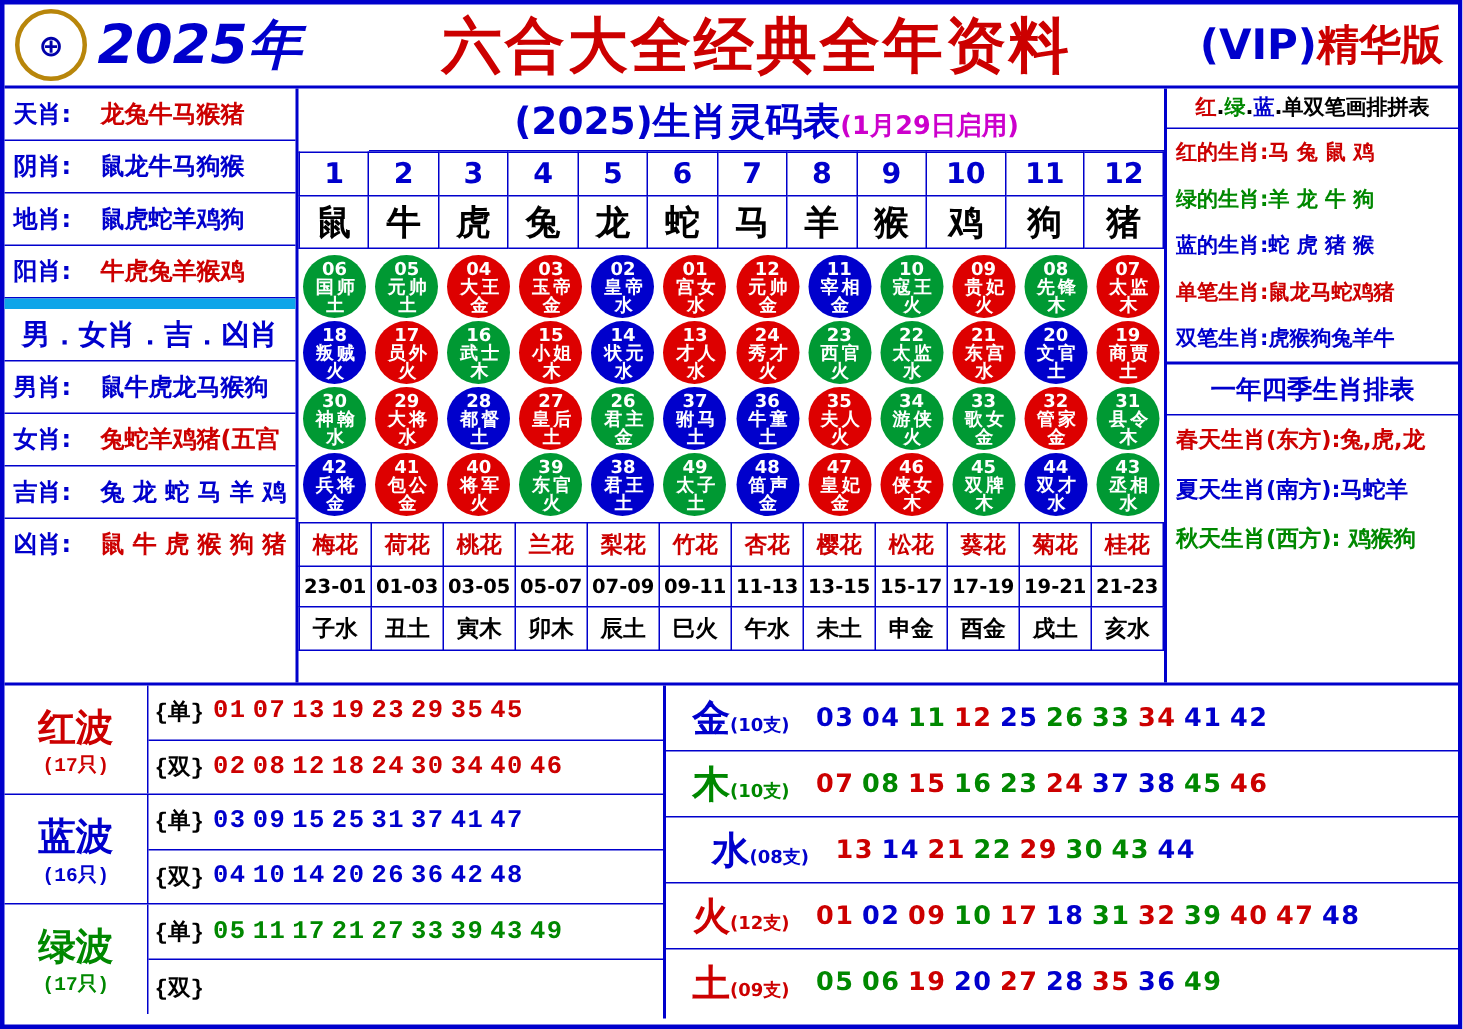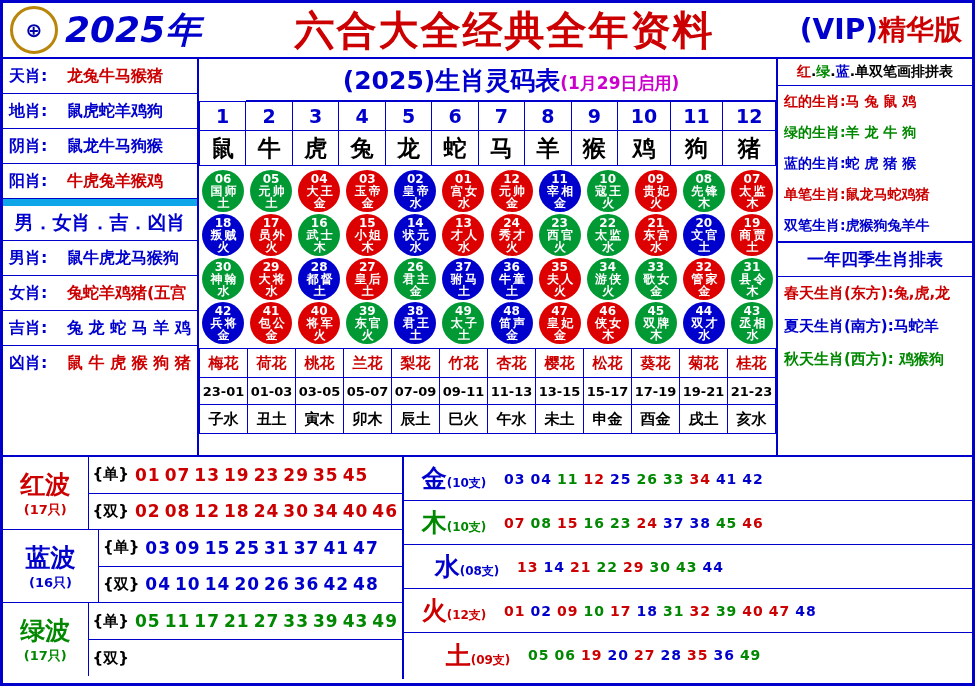--- a/index.html
+++ b/index.html
@@ -63,40 +63,40 @@
 
   
   .rtitle{text-align:center;font-size:14px;font-weight:bold;padding:4px 2px;border-bottom:1px solid #0000cc;}
   .rrow{height:31px;display:flex;align-items:center;padding-left:6px;font-size:14px;font-weight:bold;box-sizing:border-box;}
   .rsep{border-top:2px solid #0000cc;}
   .rtitle2{text-align:center;font-size:17px;font-weight:bold;color:#0000cc;padding:5px 0;border-bottom:1px solid #0000cc;}
   .rrow2{height:33px;display:flex;align-items:center;padding-left:6px;font-size:15px;font-weight:bold;box-sizing:border-box;}
 
   
   .bottom{display:flex;height:222px;}
-  .bL{width:401px;border-right:2px solid #0000cc;box-sizing:border-box;}
+  .bL{width:441px;border-right:2px solid #0000cc;box-sizing:border-box;font-family:Liberation Mono, monospace;}
   .bR{flex:1;box-sizing:border-box;}
   .waveblk{display:flex;height:73px;border-bottom:1px solid #0000cc;box-sizing:border-box;}
   .waveblk:last-child{border-bottom:none;}
   .wname{width:96px;border-right:1px solid #0000cc;display:flex;flex-direction:column;
          align-items:center;justify-content:center;box-sizing:border-box;}
   .wname .nm{font-size:25px;font-weight:bold;}
   .wname .ct{font-size:13px;font-weight:bold;}
   .wlines{flex:1;display:flex;flex-direction:column;}
   .wline{flex:1;display:flex;align-items:center;padding-left:4px;border-bottom:1px solid #0000cc;box-sizing:border-box;}
   .wline:last-child{border-bottom:none;}
   .tag{font-size:15px;font-weight:bold;color:#000;margin-right:6px;}
   .nums{font-size:17px;font-weight:bold;letter-spacing:1px;}
   .nums span{margin-right:4px;}
 
   .elemrow{height:44px;display:flex;align-items:center;border-bottom:1px solid #0000cc;box-sizing:border-box;}
   .elemrow:last-child{border-bottom:none;}
   .ename{width:100px;text-align:center;font-size:25px;font-weight:bold;flex:none;}
   .ename .cnt{font-size:12px;}
-  .enums{font-size:14px;font-weight:bold;letter-spacing:1px;}
+  .enums{font-size:17px;font-weight:bold;letter-spacing:1px;}
   .enums span{margin-right:5px;}
   .red{color:#cc0000;} .blue{color:#0000cc;} .green{color:#008800;}
 </style>
 </head>
 <body>
 
 <div class="page">
 
   <div class="header">
     <div class="logo">
@@ -110,26 +110,26 @@
   </div>
 
   <div class="body3">
 
     <div class="colL">
       <div class="lrow">
         <span class="lab c-blue">天肖:</span>
         <span class="val c-red">龙兔牛马猴猪</span>
       </div>
       <div class="lrow">
+        <span class="lab c-blue">阴肖:</span>
+        <span class="val c-blue">鼠龙牛马狗猴</span>
+      </div>
+      <div class="lrow">
         <span class="lab c-blue">地肖:</span>
         <span class="val c-blue">鼠虎蛇羊鸡狗</span>
-      </div>
-      <div class="lrow">
-        <span class="lab c-blue">阴肖:</span>
-        <span class="val c-blue">鼠龙牛马狗猴</span>
       </div>
       <div class="lrow">
         <span class="lab c-blue">阳肖:</span>
         <span class="val c-red">牛虎兔羊猴鸡</span>
       </div>
 
       <div class="blk-title" style="border-top:7px solid #0ea5e9;">男．女肖．吉．凶肖</div>
       <div class="lrow">
         <span class="lab c-red">男肖:</span>
         <span class="val c-blue">鼠牛虎龙马猴狗</span>
@@ -584,18 +584,18 @@
         </div>
         <div class="elemrow">
           <div class="ename" style="color: rgb(0, 0, 204); padding-left: 13px;">水<span class="cnt">(08支)</span></div>
           <div class="enums"><span class="red">13</span><span class="blue">14</span><span class="red">21</span><span class="green">22</span><span class="red">29</span><span class="green">30</span><span class="green">43</span><span class="blue">44</span></div>
         </div>
         <div class="elemrow">
           <div class="ename" style="color: rgb(204, 0, 0);">火<span class="cnt">(12支)</span></div>
           <div class="enums"><span class="red">01</span><span class="blue">02</span><span class="red">09</span><span class="green">10</span><span class="red">17</span><span class="blue">18</span><span class="green">31</span><span class="red">32</span><span class="green">39</span><span class="red">40</span><span class="red">47</span><span class="blue">48</span></div>
         </div>
         <div class="elemrow">
-          <div class="ename" style="color: rgb(204, 0, 0); padding-left: 24px;">土<span class="cnt">(09支)</span></div>
+          <div class="ename" style="color: rgb(204, 0, 0);">土<span class="cnt">(09支)</span></div>
           <div class="enums"><span class="green">05</span><span class="green">06</span><span class="red">19</span><span class="blue">20</span><span class="red">27</span><span class="blue">28</span><span class="red">35</span><span class="blue">36</span><span class="green">49</span></div>
         </div>
       </div>
   </div>
 </div>
 
 </body></html>

